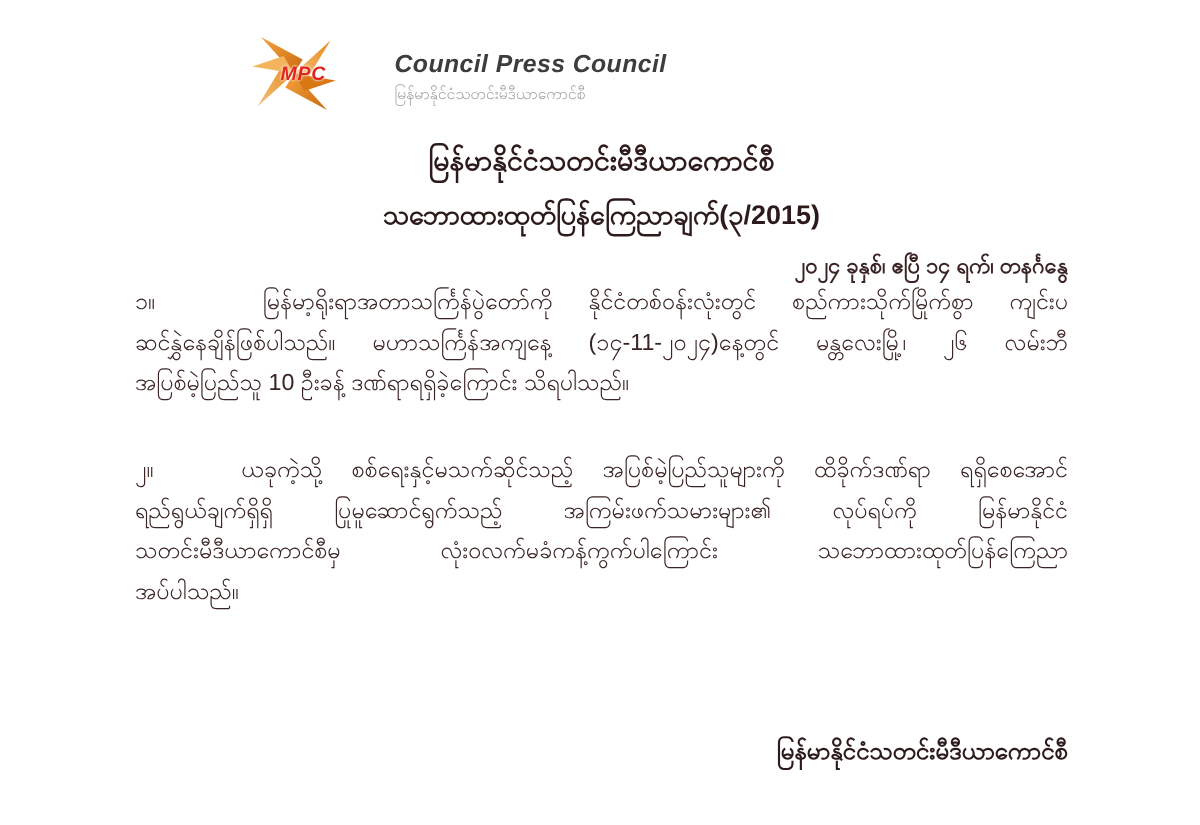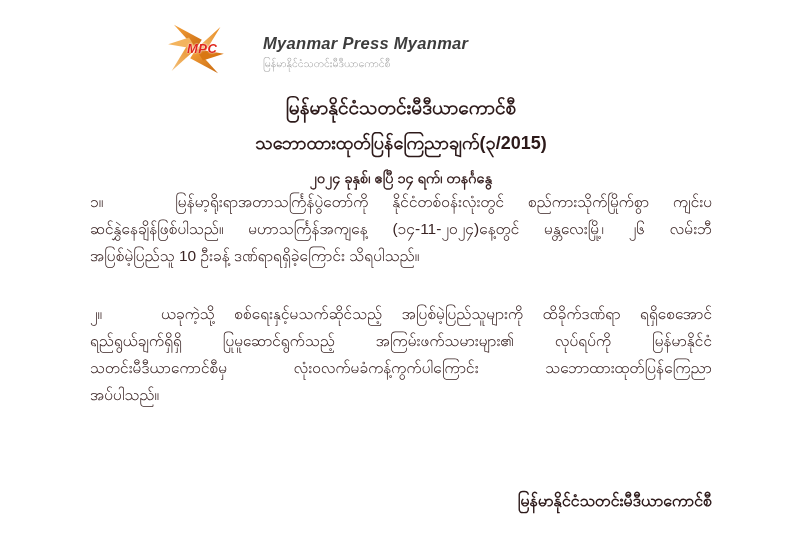--- a/index.html
+++ b/index.html
@@ -30,21 +30,21 @@
   .doc{
     position:absolute;left:90px;top:96px;width:622px;color:#3a2424;
   }
   .title1{
     text-align:center;font-size:19px;font-weight:bold;color:#2d1a1a;line-height:1.3;
   }
   .title2{
     text-align:center;font-size:18px;font-weight:bold;color:#2d1a1a;margin-top:11px;line-height:1.3;
   }
   .dateline{
-    text-align:center;font-size:14.5px;font-weight:600;color:#3a2424;margin-top:13px;line-height:1.4;
+    text-align:right;font-size:14.5px;font-weight:600;color:#3a2424;margin-top:13px;line-height:1.4;
   }
   .para{margin-top:0;}
   .para.second{margin-top:31px;}
   .pline{
     font-size:15.5px;line-height:27px;white-space:nowrap;
     text-align:justify;text-align-last:justify;color:#3a2424;
   }
   .pline.last{text-align-last:left;white-space:normal;}
 
   .signature{
@@ -74,21 +74,21 @@
         <polygon points="50,50 12,8 60,34" fill="url(#g1)"></polygon>
         <polygon points="50,50 92,12 64,58" fill="url(#g2)"></polygon>
         <polygon points="50,50 88,92 40,66" fill="url(#g1)"></polygon>
         <polygon points="50,50 8,88 36,42" fill="url(#g2)"></polygon>
         <polygon points="50,50 2,42 38,30" fill="#f3b45e"></polygon>
         <polygon points="50,50 98,58 62,70" fill="#d97713"></polygon>
       </svg>
       <span class="mpc-badge">MPC</span>
     </div>
     <div class="logo-text">
-      <div class="logo-en">Myanmar Press Myanmar</div>
+      <div class="logo-en">Council Press Council</div>
       <div class="logo-mm">မြန်မာနိုင်ငံသတင်းမီဒီယာကောင်စီ</div>
     </div>
   </div>
 
   <div class="doc">
     <div class="title1">မြန်မာနိုင်ငံသတင်းမီဒီယာကောင်စီ</div>
     <div class="title2">သဘောထားထုတ်ပြန်ကြေညာချက်(၃/2015)</div>
     <div class="dateline">၂၀၂၄ ခုနှစ်၊ ဧပြီ  ၁၄ ရက်၊ တနင်္ဂနွေ</div>
 
     <div class="para">

